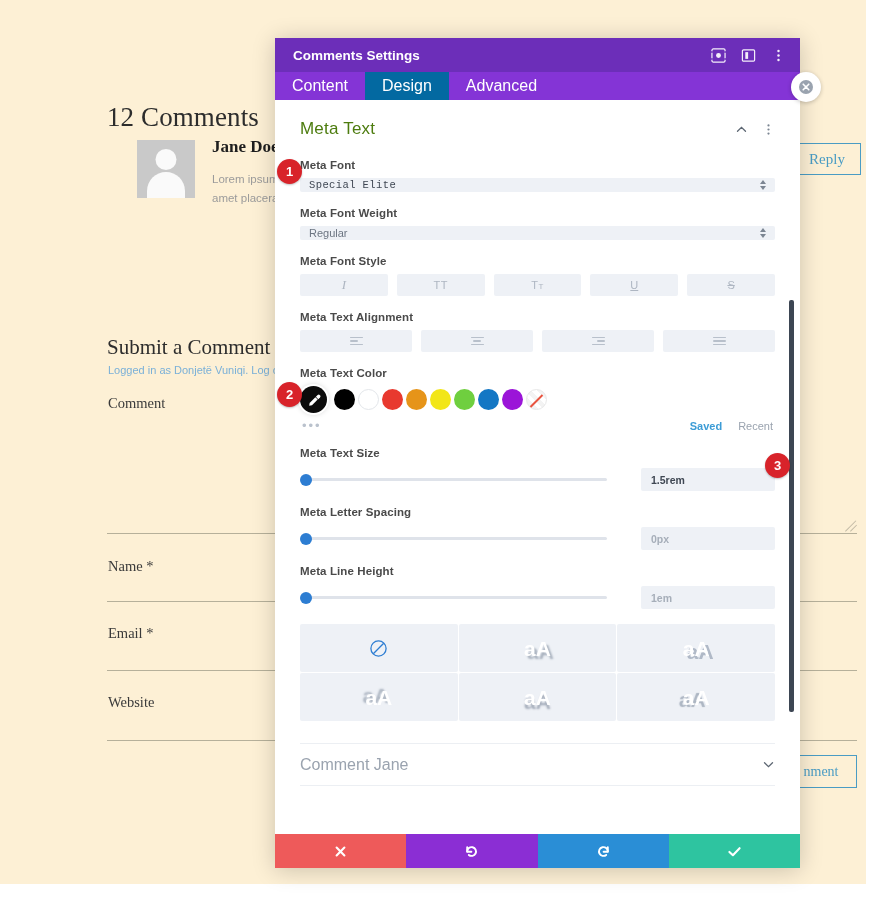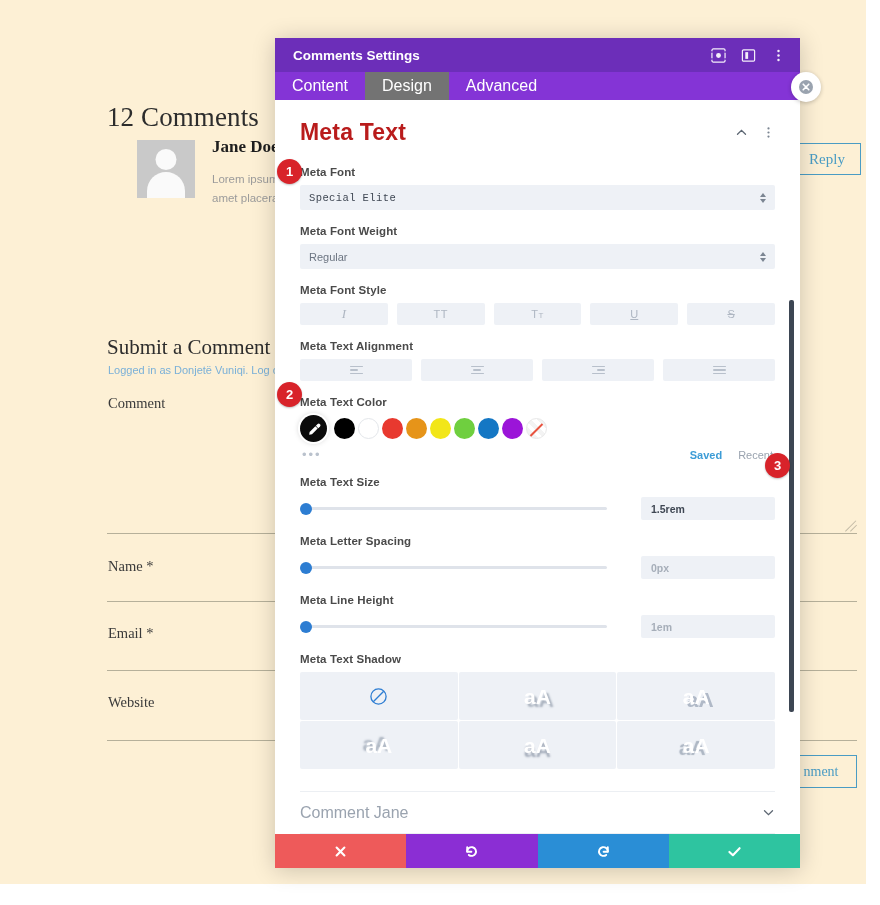--- a/index.html
+++ b/index.html
@@ -129,21 +129,21 @@
   .m-hicons { display: flex; align-items: center; gap: 15px; }
   .m-hicons .hi { width: 15px; height: 15px; opacity: .92; display:block; }
 
   .m-tabs {
     height: 28px; background: #8434d6; display: flex; flex: 0 0 auto;
   }
   .m-tab {
     padding: 0 17px; display: flex; align-items: center;
     color: #ffffff; font-size: 16px; font-weight: normal;
   }
-  .m-tab.active { background: #737373; }
+  .m-tab.active { background: #0369a1; }
 
   .m-body {
     flex: 1; position: relative; background: #fff; overflow: hidden;
   }
   .m-scroll {
     position: absolute; inset: 0; padding: 0 25px 0 25px;
   }
 
   
   .scrollbar-track {
@@ -152,32 +152,32 @@
   .scrollbar-thumb {
     position: absolute; right: 3px; top: 200px; width: 5px; height: 412px;
     background: #3d4653; border-radius: 2px;
   }
 
   
   .sec-head {
     display: flex; align-items: center; padding: 19px 0 5px 0;
   }
   .sec-head .sh-title {
-    font-size: 23px; color: #b91c1c; font-weight: bold; flex: 1;
+    font-size: 17px; color: #4d7c0f; font-weight: normal; flex: 1;
     letter-spacing: .2px;
   }
   .sec-head .sh-ico { margin-left: 14px; display:block; }
 
   .fld { margin-top: 15px; }
   .fld-label {
     font-size: 11.5px; color: #4a4a4a; font-weight: bold; margin-bottom: 7px;
     letter-spacing: .1px;
   }
   .select-box {
-    height: 25px; background: #eef1f6; border-radius: 2px;
+    height: 14px; background: #eef1f6; border-radius: 2px;
     display: flex; align-items: center; padding: 3px 9px;
     font-size: 11px; color: #6c7582; position: relative;
   }
   .select-box.mono { font-family: "Liberation Mono", monospace; color: #3f4753; font-size: 10.5px; letter-spacing:.4px;}
   .select-box .arrows {
     position: absolute; right: 9px; top: 50%; transform: translateY(-50%);
     display: flex; flex-direction: column; gap: 2px; align-items: center;
   }
   .select-box .arrows i {
     width: 0; height: 0; border-left: 3.5px solid transparent;
@@ -533,21 +533,20 @@
             <div class="slider-track"></div>
             <div class="slider-knob"></div>
           </div>
           <div class="slider-input ph">
             <span>1em</span>
           </div>
         </div>
       </div>
 
       <div class="fld">
-        <div class="fld-label">Meta Text Shadow</div>
         <div class="shadow-grid">
           <div class="shadow-cell">
             <svg width="19" height="19" viewBox="0 0 19 19">
               <circle cx="9.5" cy="9.5" r="7.6" fill="none" stroke="#2d7dd2" stroke-width="1.3"></circle>
               <path d="M4.3 14.7 L14.7 4.3" stroke="#2d7dd2" stroke-width="1.3"></path>
             </svg>
           </div>
           <div class="shadow-cell">
             <span class="sh-aA s1">aA</span>
           </div>

